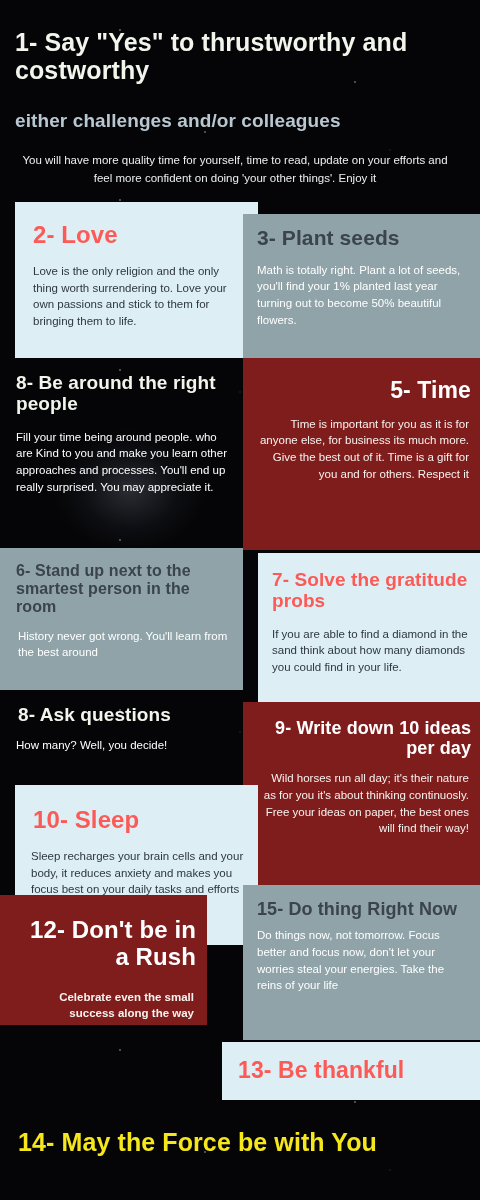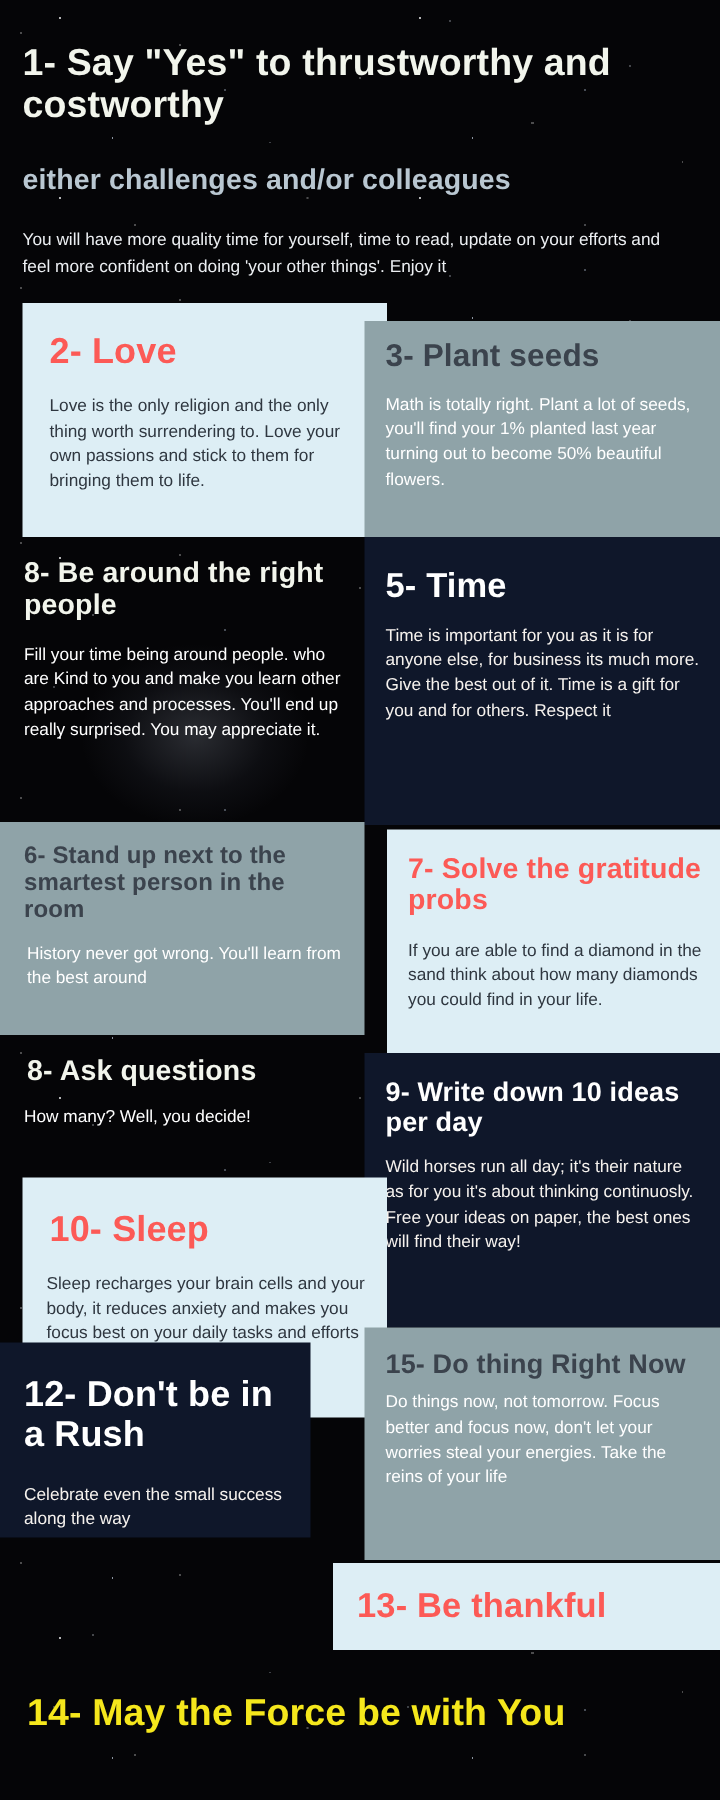--- a/index.html
+++ b/index.html
@@ -55,21 +55,21 @@
     position:absolute;
     width:150px;height:120px;
     left:55px;top:430px;
     background:radial-gradient(ellipse at center, rgba(190,200,220,.20), rgba(120,130,160,.07) 45%, transparent 72%);
     pointer-events:none;
   }
   
   .blk{position:absolute;box-sizing:border-box;}
   .blue  {background:#ddeef5;margin-left:15px;}
   .gray  {background:#8fa3a8;}
-  .red   {background:#0f172a;}
+  .red   {background:#7f1d1d;text-align:right;}
   .dark  {background:transparent;}
 
   h2{margin:0;line-height:1.12;letter-spacing:.1px;}
   p{margin:0;line-height:1.45;}
 
   .h-cream{color:#f2f5ec;}
   .h-red  {color:#fc5a56;}
   .h-dark {color:#3b434d;}
   .h-white{color:#ffffff;}
 
@@ -81,21 +81,21 @@
   #hdr-title{
     position:absolute;left:15px;top:28px;width:450px;
     font-size:25px;font-weight:bold;
   }
   #hdr-sub{
     position:absolute;left:15px;top:110px;width:450px;
     font-size:19px;font-weight:bold;color:#b9c7d1;
   }
   #hdr-body{
     position:absolute;left:15px;top:152px;width:440px;
-    font-size:11.5px;color:#eceff2;line-height:1.55;
+    font-size:11.5px;color:#eceff2;line-height:1.55;text-align:center;
   }
   
   #ftr{
     position:absolute;left:0;top:1100px;width:480px;height:100px;
   }
   #ftr-title{
     position:absolute;left:18px;top:1128px;width:450px;
     font-size:25px;font-weight:bold;color:#f5e71c;
   }
   .sec-h{font-weight:bold;}
@@ -160,21 +160,21 @@
     <p class="t-dark sec-p" style="font-size:11.5px;margin:14px 0 0 16px;width:214px;">Sleep recharges your brain cells and your body, it reduces anxiety and makes you focus best on your daily tasks and efforts</p>
   </div>
 
   <div class="blk gray" style="left:243px;top:885px;width:237px;height:155px;">
     <h2 class="h-dark sec-h" style="font-size:18px;margin:14px 0 0 14px;width:216px;">15- Do thing Right Now</h2>
     <p class="t-white sec-p" style="font-size:11.5px;margin:8px 0 0 14px;width:214px;">Do things now, not tomorrow. Focus better and focus now, don't let your worries steal your energies. Take the reins of your life</p>
   </div>
 
   <div class="blk red" style="left:0;top:895px;width:207px;height:130px;">
     <h2 class="h-white sec-h" style="font-size:24px;margin:22px 0 0 16px;width:180px;">12- Don't be in a Rush</h2>
-    <p class="t-cream sec-p" style="font-size:11.5px;margin:18px 0 0 16px;width:178px;">Celebrate even the small success along the way</p>
+    <p class="t-cream sec-p" style="font-size:11.5px;margin:18px 0 0 16px;width:178px;font-weight:bold;">Celebrate even the small success along the way</p>
   </div>
 
   <div class="blk blue" style="left:207px;top:1042px;width:273px;height:58px;">
     <h2 class="h-red sec-h" style="font-size:23px;margin:16px 0 0 16px;width:250px;">13- Be thankful</h2>
   </div>
 
   <div id="ftr" class="blk dark"></div>
   <h2 id="ftr-title" class="sec-h">14- May the Force be with You</h2>
 
 </div>

